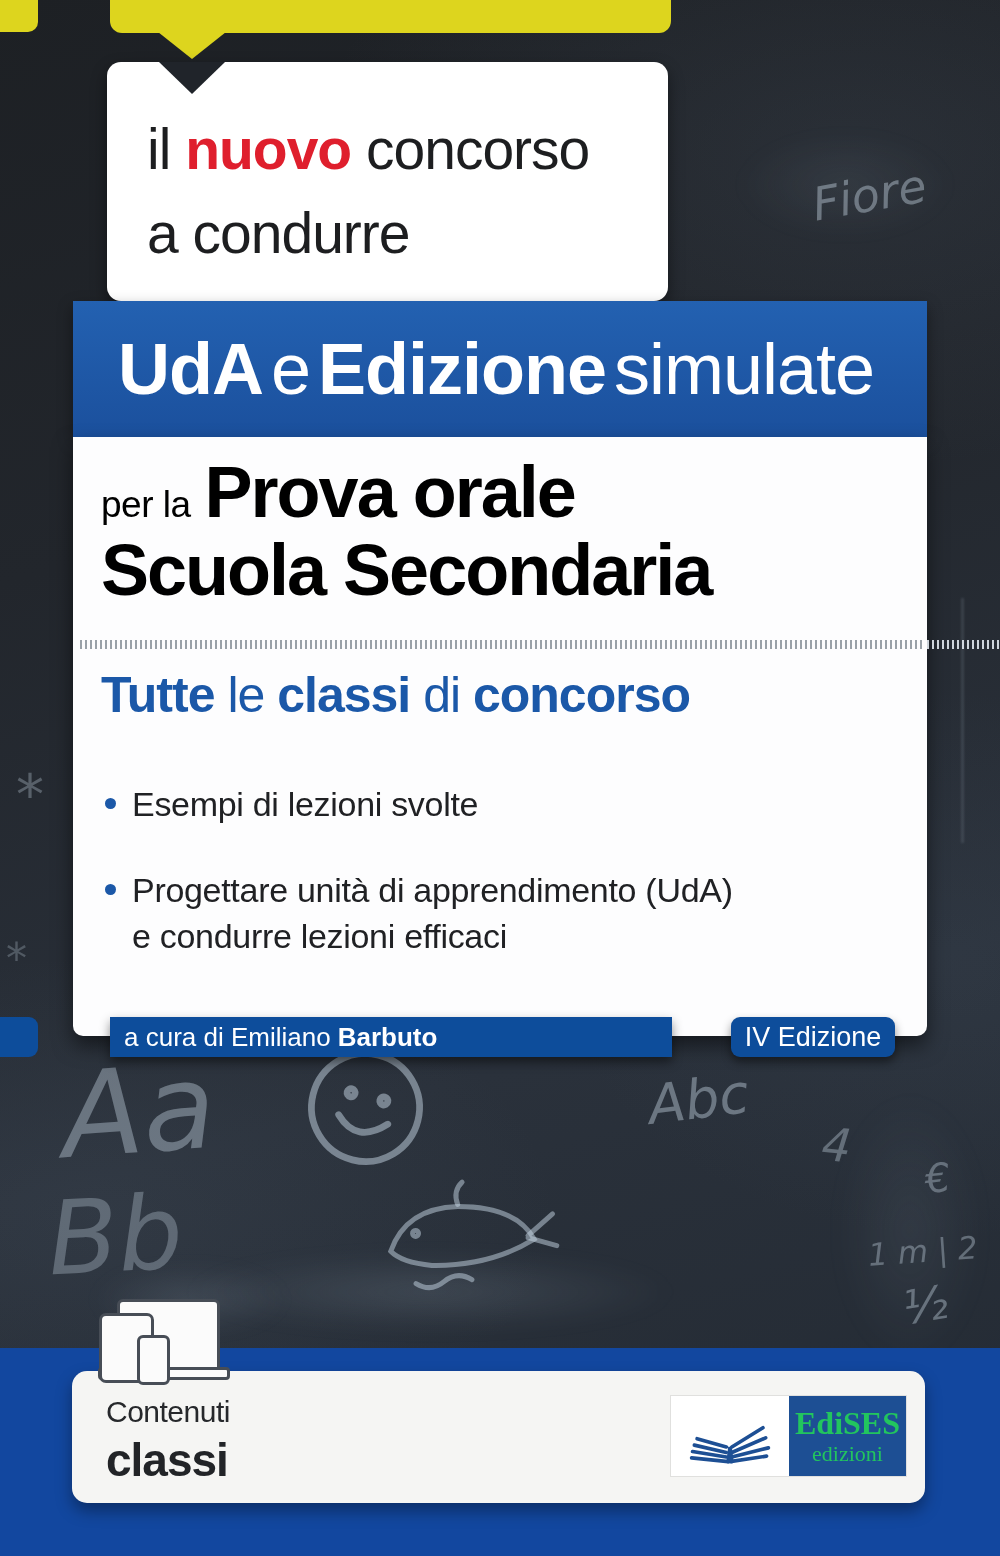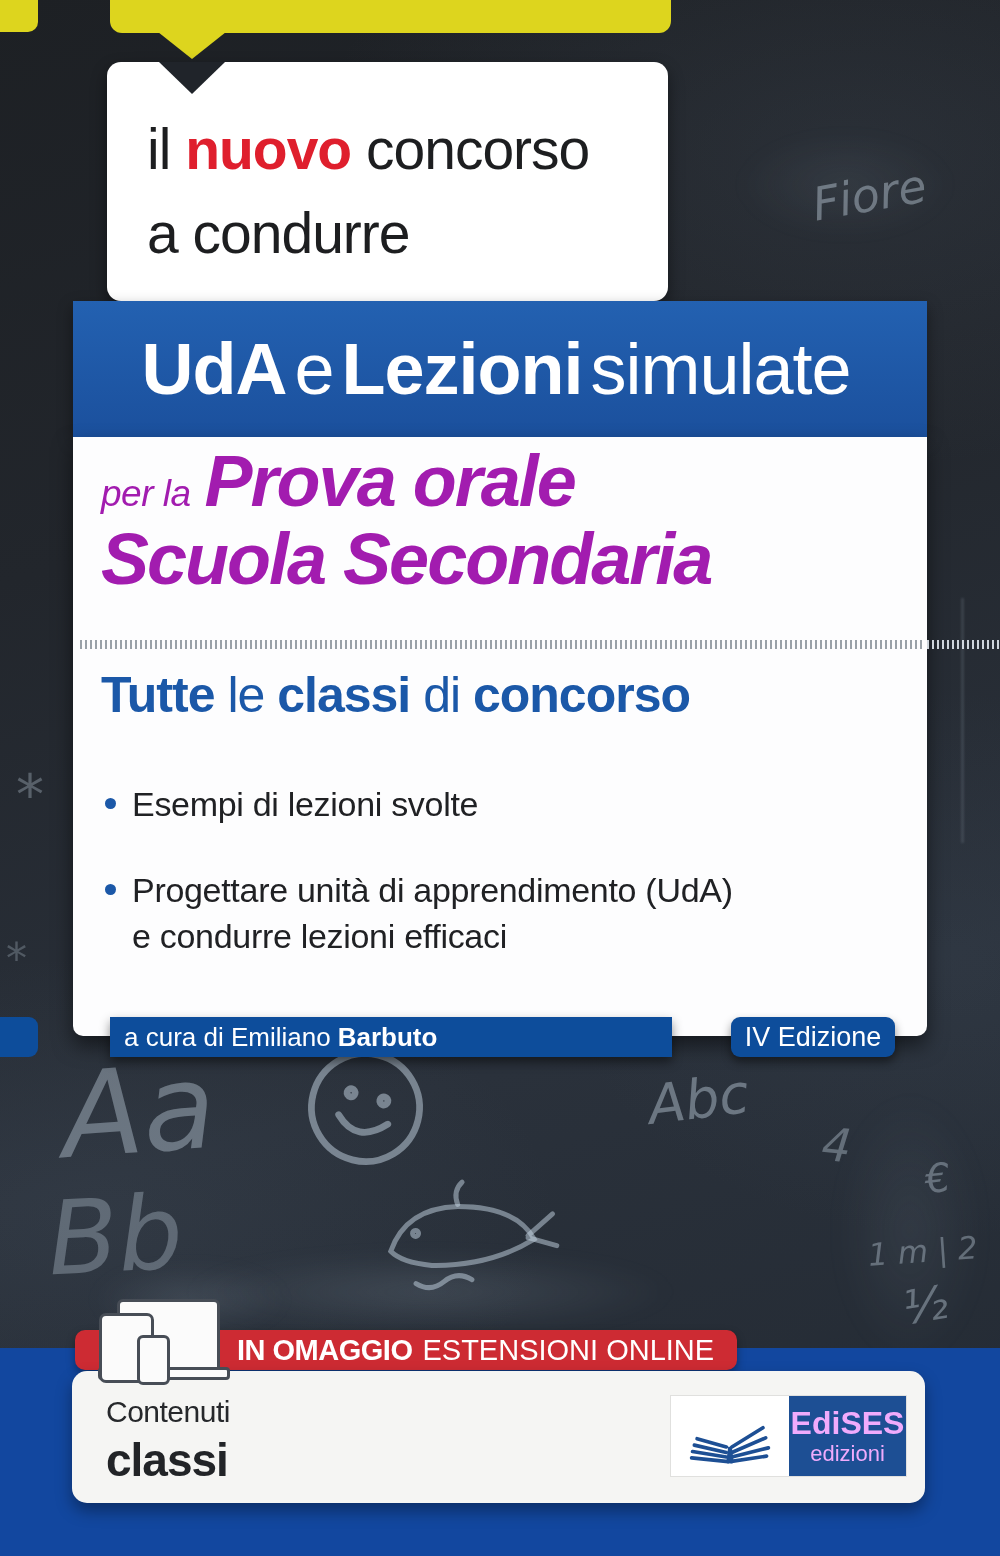--- a/index.html
+++ b/index.html
@@ -32,21 +32,21 @@
   .bub-line{position:absolute;left:40px;font-size:57px;line-height:62px;color:#1d1e20;letter-spacing:-1px;}
   .bub-line b{color:#df1f2d;font-weight:700;}
   .bl1{top:56px;} .bl2{top:140px;}
   
   .band{left:73px;top:301px;width:854px;height:136px;background:linear-gradient(180deg,#2361b1,#1b509d);box-shadow:0 6px 14px rgba(0,0,0,.4);}
   .band-text{width:100%;text-align:center;line-height:136px;font-size:72px;color:#fff;letter-spacing:-1px;white-space:nowrap;}
   .band-text .lt{font-weight:400;} .band-text b{font-weight:700;}
   .band-text span{margin:0 8px;}
   
   .card{left:73px;top:437px;width:854px;height:599px;background:#fdfdfe;border-radius:0 0 10px 10px;box-shadow:0 10px 20px rgba(0,0,0,.5);}
-  .title{position:absolute;left:28px;top:5px;color:#a21caf;white-space:nowrap;font-style:italic;}
+  .title{position:absolute;left:28px;top:16px;color:#000000;white-space:nowrap;}
   .t-row{display:flex;align-items:baseline;}
   .per-la{font-size:37px;font-weight:400;margin-right:14px;letter-spacing:-.5px;}
   .big{font-size:72px;font-weight:700;letter-spacing:-2px;line-height:78px;}
   .subtitle{position:absolute;left:28px;top:229px;font-size:50px;color:#1b58a8;letter-spacing:-1px;white-space:nowrap;}
   .subtitle b{font-weight:700;} .subtitle .lt{font-weight:400;}
   .bullets{position:absolute;left:30px;top:344px;width:800px;color:#202124;font-size:34px;}
   .b-item{display:flex;}
   .b-item + .b-item{margin-top:40px;}
   .dot{flex:0 0 auto;width:11px;height:11px;border-radius:50%;background:#1b58a8;margin:17px 16px 0 2px;}
   .b-lines div{line-height:46px;letter-spacing:-.3px;}
@@ -68,21 +68,21 @@
   .dev{position:absolute;background:#fbfbfb;border:3px solid #474d56;z-index:3;}
   .laptop{left:117px;top:1299px;width:97px;height:68px;border-radius:6px 6px 2px 2px;}
   .laptop-base{left:98px;top:1367px;width:126px;height:7px;border-radius:4px;}
   .tablet{left:99px;top:1313px;width:49px;height:64px;border-radius:7px;}
   .phone{left:137px;top:1335px;width:27px;height:44px;border-radius:6px;}
   .bottom-card{left:72px;top:1371px;width:853px;height:132px;background:#f5f5f3;border-radius:15px;box-shadow:0 8px 16px rgba(0,0,0,.35);z-index:2;}
   .extra1{position:absolute;left:34px;top:24px;font-size:30px;color:#26282b;letter-spacing:-.5px;}
   .extra2{position:absolute;left:34px;top:62px;font-size:46px;font-weight:700;color:#222427;letter-spacing:-1px;}
   .logo{position:absolute;left:598px;top:24px;width:235px;height:80px;display:flex;border:1px solid #e0e0de;background:#fff;}
   .logo-white{flex:0 0 118px;display:flex;align-items:center;justify-content:center;background:#fff;}
-  .logo-blue{flex:1;background:#1d4f94;color:#f0abfc;display:flex;flex-direction:column;align-items:center;justify-content:center;font-family:Liberation Sans, sans-serif;}
+  .logo-blue{flex:1;background:#1d4f94;color:#22c55e;display:flex;flex-direction:column;align-items:center;justify-content:center;font-family:Liberation Serif, serif;}
   .logo-name{font-size:32px;font-weight:700;line-height:32px;}
   .logo-sub{font-size:22px;line-height:24px;margin-top:3px;}
   .book-ic path{fill:none;stroke:#1d4f94;stroke-width:4;stroke-linecap:round;}
 </style>
 </head>
 <body>
 
 <div class="stage">
 
   <div class="smudge sm1"></div>
@@ -121,21 +121,21 @@
   <div class="abs y-banner"></div>
   <div class="abs y-tail"></div>
 
   <div class="abs bubble">
     <div class="bub-line bl1"><span>il </span><b>nuovo</b><span> concorso</span></div>
     <div class="bub-line bl2">a condurre</div>
   </div>
   <div class="abs notch"></div>
 
   <div class="abs band">
-    <div class="band-text"><b>UdA</b><span class="lt">e</span><b>Lezioni</b><span class="lt">simulate</span></div>
+    <div class="band-text"><b>UdA</b><span class="lt">e</span><b>Edizione</b><span class="lt">simulate</span></div>
   </div>
 
   <div class="abs card">
     <div class="title">
       <div class="t-row">
         <span class="per-la">per la</span>
         <span class="big">Prova orale</span>
       </div>
       <div class="big">Scuola Secondaria</div>
     </div>
@@ -160,23 +160,20 @@
   <div class="abs rule rule-card"></div>
   <div class="abs rule rule-off"></div>
 
   <div class="abs left-tab"></div>
   <div class="abs author-bar">
     <div class="author-text"><span>a cura di Emiliano</span><b>Barbuto</b></div>
   </div>
   <div class="abs edition">IV Edizione</div>
 
   <div class="abs bottom-blue"></div>
-  <div class="abs promo-bar">
-    <div class="promo-text"><b>IN OMAGGIO</b><span>ESTENSIONI ONLINE</span></div>
-  </div>
 
   <div class="dev laptop"></div>
   <div class="dev laptop-base"></div>
   <div class="dev tablet"></div>
   <div class="dev phone"></div>
 
   <div class="abs bottom-card">
     <div class="extra1">Contenuti</div>
     <div class="extra2">classi</div>
     <div class="logo">

